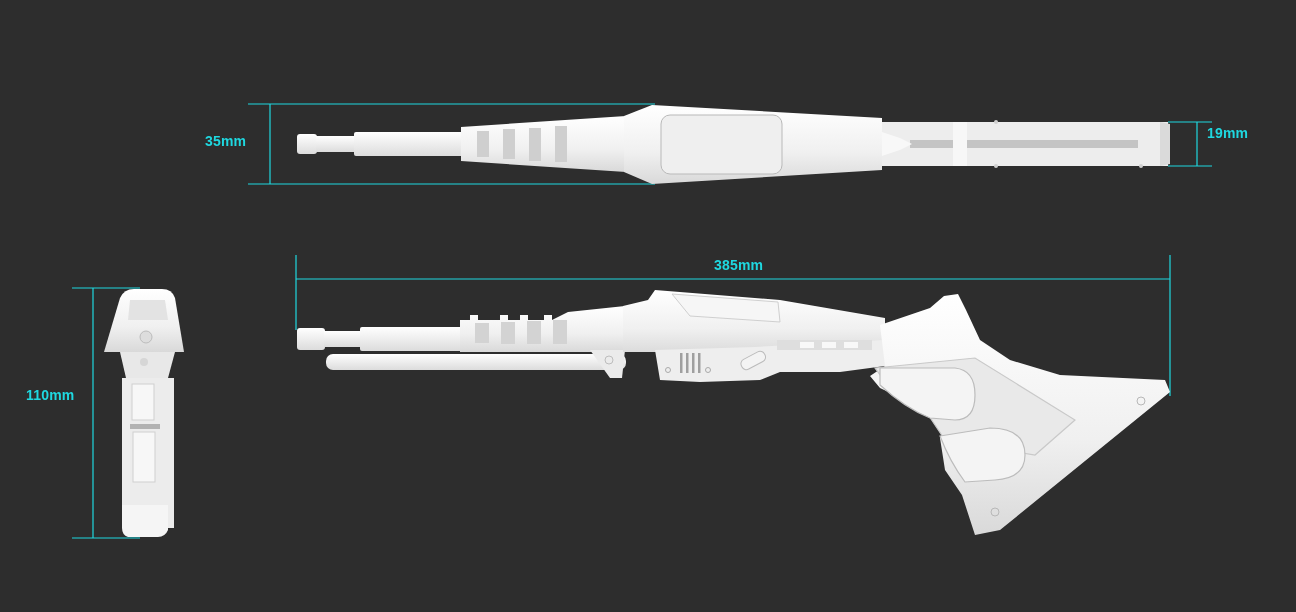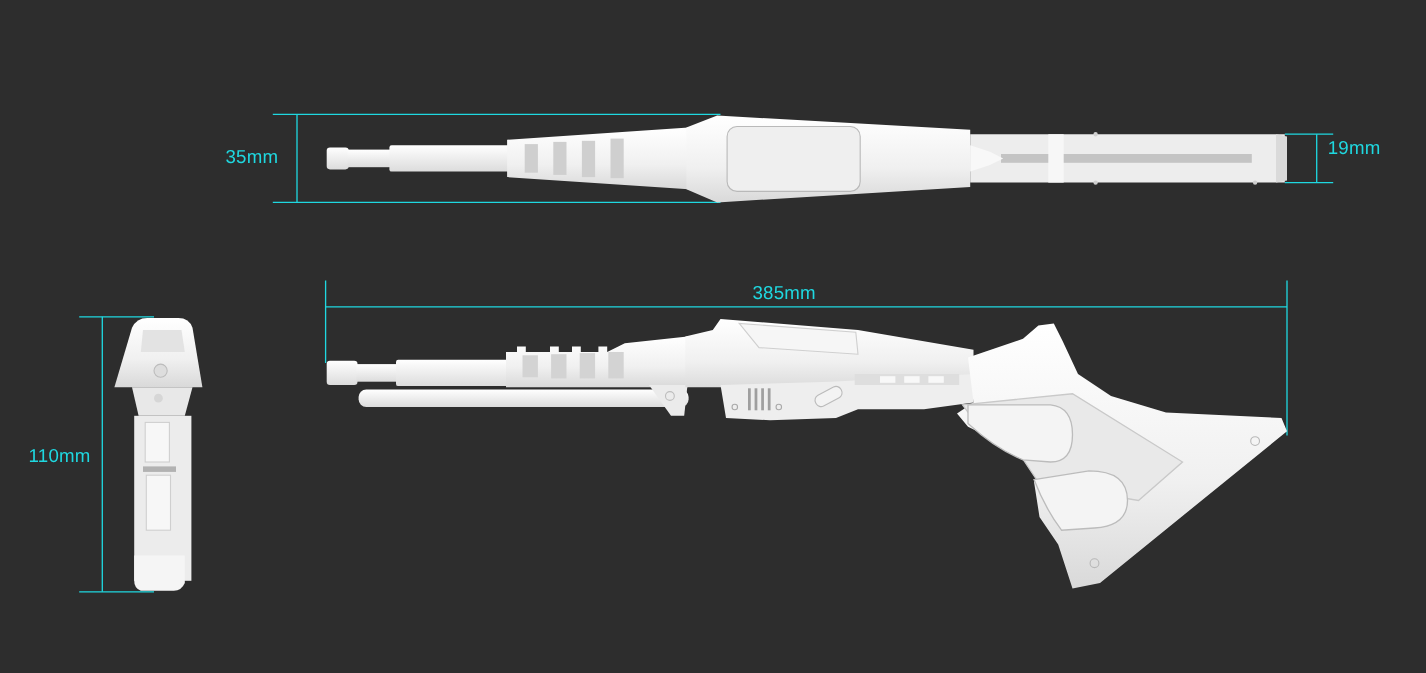--- a/index.html
+++ b/index.html
@@ -5,21 +5,21 @@
     html, body { margin: 0; padding: 0; }
     body {
       width: 1296px; height: 612px; overflow: hidden;
       background: #2d2d2d;
       font-family: "Liberation Sans", "DejaVu Sans", sans-serif;
       position: relative;
     }
     .stage { position: absolute; left: 0; top: 0; width: 1296px; height: 612px; }
     .dim-label {
       position: absolute; color: var(--accent, #1fd8e0);
-      font-size: 17px; letter-spacing: 0.2px; white-space: nowrap;
+      font-size: 14px; letter-spacing: 0.2px; white-space: nowrap; font-weight: bold;
     }
     svg { position: absolute; left: 0; top: 0; }
   </style>
 </head>
 <body>
 
 <div class="stage">
 
   <svg width="1296" height="612" viewBox="0 0 1296 612">
     <defs>
@@ -137,15 +137,15 @@
       <rect x="132" y="384" width="22" height="36" fill="#f7f7f7" stroke="#cfcfcf"></rect>
       <rect x="130" y="424" width="30" height="5" fill="#b2b2b2"></rect>
       <rect x="133" y="432" width="22" height="50" fill="#f7f7f7" stroke="#cfcfcf"></rect>
 
       <path d="M122 505 L168 505 L168 530 Q165 537 158 537 L128 537 Q122 535 122 528 Z" fill="#f5f5f5"></path>
     </g>
   </svg>
 
   <div class="dim-label" style="left:205px; top:133px;">35mm</div>
   <div class="dim-label" style="left:1207px; top:125px;">19mm</div>
-  <div class="dim-label" style="left:684px; top:257px;">385mm</div>
-  <div class="dim-label" style="left:26px; top:405px;text-align:center;">110mm</div>
+  <div class="dim-label" style="left:714px; top:257px;">385mm</div>
+  <div class="dim-label" style="left:26px; top:387px;text-align:center;">110mm</div>
 </div>
 
 </body></html>

